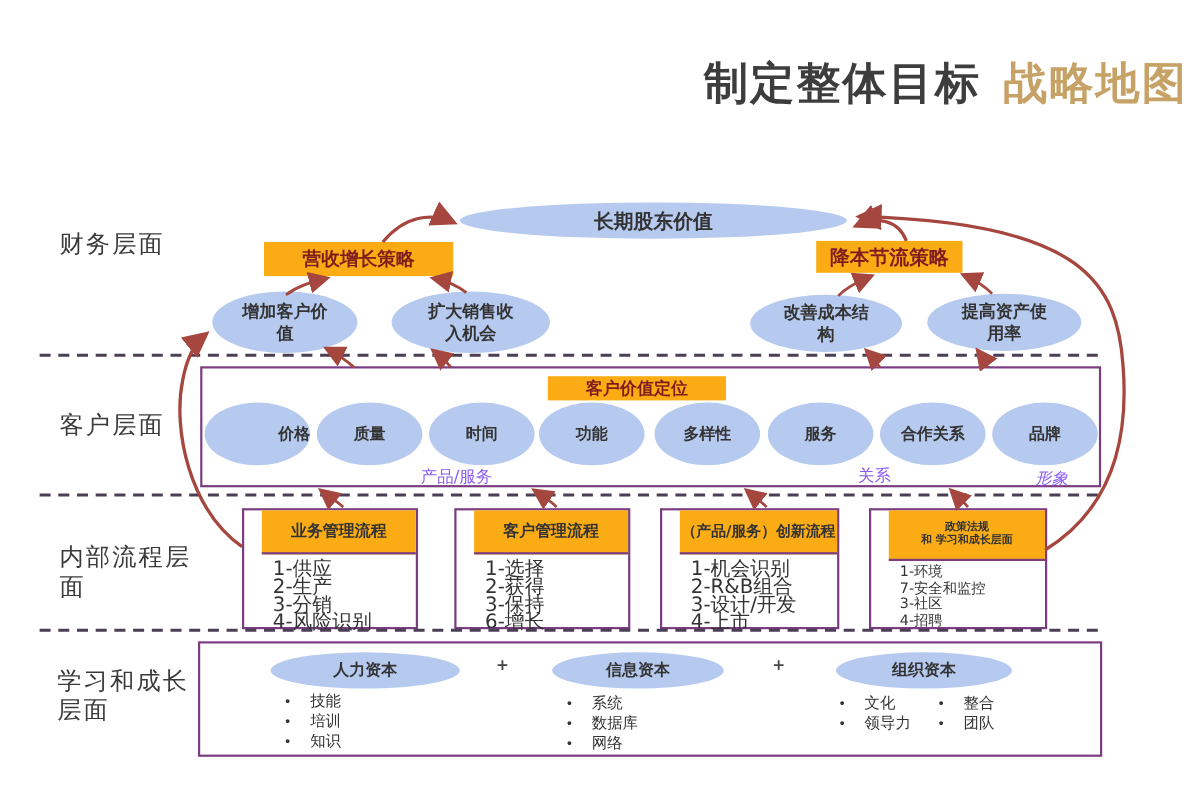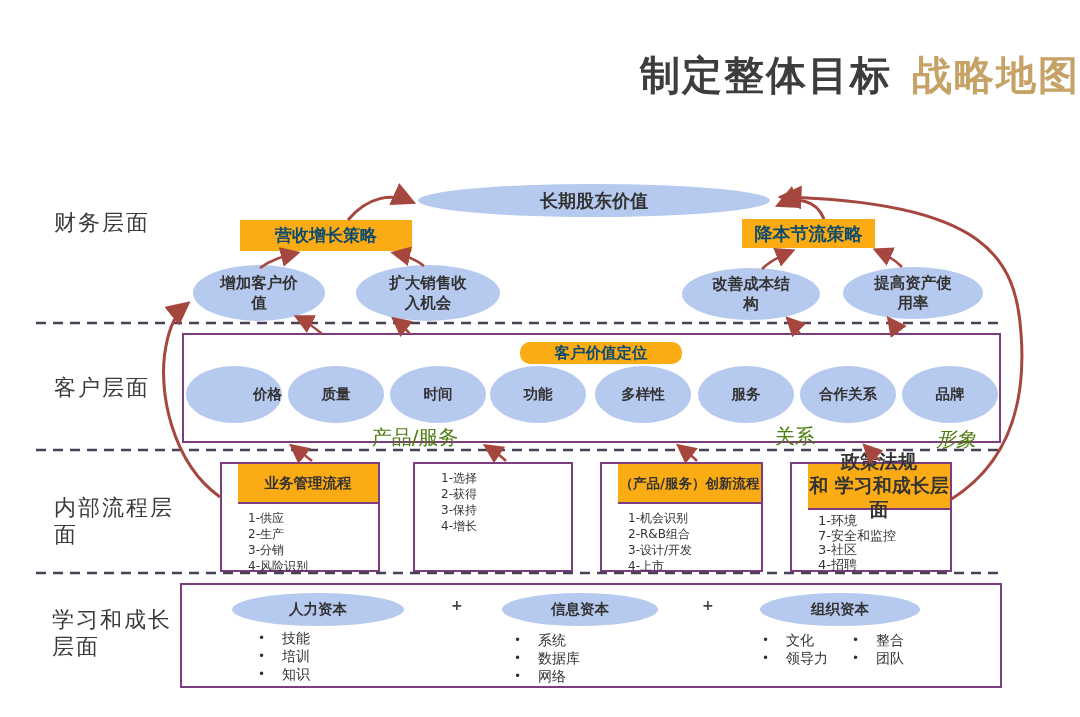--- a/index.html
+++ b/index.html
@@ -14,30 +14,30 @@
   }
   .abs{position:absolute;box-sizing:border-box;}
   .title{top:48px;left:0;width:1080px;text-align:right;font-size:40px;font-weight:bold;letter-spacing:2px;}
   .title .t-main{color:#3d3d3d;}
   .title .t-accent{color:var(--accent);margin-left:20px;}
   .layer-label{font-size:22px;color:#3a3a3a;font-weight:500;letter-spacing:2px;line-height:27px;}
   .ellipse{background:var(--blue);border-radius:50%;display:flex;align-items:center;justify-content:center;
     text-align:center;font-weight:bold;}
   .ellipse .wrap{width:92px;line-height:1.32;}
   .obox{background:var(--orange);display:flex;align-items:center;justify-content:center;
-    font-weight:bold;color:#0c4a6e;text-align:center;}
+    font-weight:bold;color:#7f1d1d;text-align:center;}
   .prect{border:2px solid var(--purple);background:transparent;}
   .pbox{border:2px solid var(--purple);background:#ffffff;display:flex;flex-direction:column;padding-left:16px;}
   .pbox .hd{background:var(--orange);border-bottom:2px solid var(--purple);flex:0 0 auto;
     display:flex;flex-direction:column;align-items:center;justify-content:center;
     font-weight:bold;font-size:14.5px;text-align:center;line-height:1.25;}
-  .pbox .bd{padding:6px 10px 0;font-size:12px;line-height:16px;}
+  .pbox .bd{padding:6px 10px 0;font-size:18px;line-height:16px;}
   .pbox .bd div{white-space:nowrap;}
-  .pbox.tall-hd .hd{font-size:19px;}
-  .glabel{font-size:20px;transform:translateX(-50%);white-space:nowrap;color:#4d7c0f;}
+  .pbox.tall-hd .hd{font-size:10px;}
+  .glabel{font-size:15px;transform:translateX(-50%);white-space:nowrap;color:#8b5cf6;}
   .cap-ellipse{background:var(--blue);border-radius:50%;display:flex;align-items:center;justify-content:center;
     font-weight:bold;font-size:14.5px;}
   .plus{font-size:14px;font-weight:bold;color:#444;}
   .blist{font-size:14px;line-height:18px;}
   .blist .li{display:flex;}
   .blist .bullet{width:24px;flex:0 0 24px;text-align:left;font-size:12px;}
   svg.overlay{position:absolute;left:0;top:0;z-index:6;pointer-events:none;}
   svg.overlay .arrow{stroke:var(--arrow);fill:none;}
   svg.overlay .divider{stroke:var(--divider);stroke-width:2.6;stroke-dasharray:10 7;fill:none;}
   #ah path{fill:var(--arrow);}
@@ -71,21 +71,21 @@
   <span class="wrap">扩大销售收入机会</span>
 </div>
 <div class="abs ellipse z2" style="left:682px;top:268px;width:138px;height:52px;font-size:15.5px;">
   <span class="wrap">改善成本结构</span>
 </div>
 <div class="abs ellipse z2" style="left:843px;top:267px;width:140px;height:52px;font-size:15.5px;">
   <span class="wrap">提高资产使用率</span>
 </div>
 
 <div class="abs prect" style="left:182px;top:333px;width:819px;height:110px;"></div>
-<div class="abs obox z3" style="left:520px;top:342px;width:162px;height:22px;font-size:15.5px;border-radius:10px;">
+<div class="abs obox z3" style="left:498px;top:342px;width:162px;height:22px;font-size:15.5px;">
   <span>客户价值定位</span>
 </div>
 <div class="abs cap-ellipse z2" style="left:186px;top:366px;width:96px;height:57px;justify-content:flex-end;">
     <span>价格</span>
   </div>
 <div class="abs cap-ellipse z2" style="left:288px;top:366px;width:96px;height:57px;">
     <span>质量</span>
   </div>
 <div class="abs cap-ellipse z2" style="left:390px;top:366px;width:96px;height:57px;">
     <span>时间</span>
@@ -114,25 +114,28 @@
     <span>业务管理流程</span>
   </div>
   <div class="bd">
     <div>1-供应</div>
     <div>2-生产</div>
     <div>3-分销</div>
     <div>4-风险识别</div>
   </div>
 </div>
 <div class="abs pbox" style="left:413px;top:462px;width:160px;height:110px;">
+  <div class="hd" style="height:38px;">
+    <span>客户管理流程</span>
+  </div>
   <div class="bd">
     <div>1-选择</div>
     <div>2-获得</div>
     <div>3-保持</div>
-    <div>4-增长</div>
+    <div>6-增长</div>
   </div>
 </div>
 <div class="abs pbox" style="left:600px;top:462px;width:163px;height:110px;">
   <div class="hd" style="height:38px;font-size:13.5px;">
     <span>（产品/服务）创新流程</span>
   </div>
   <div class="bd">
     <div>1-机会识别</div>
     <div>2-R&amp;B组合</div>
     <div>3-设计/开发</div>
@@ -146,21 +149,21 @@
   </div>
   <div class="bd" style="font-size:13px;line-height:14.5px;padding-top:4px;">
     <div>1-环境</div>
     <div>7-安全和监控</div>
     <div>3-社区</div>
     <div>4-招聘</div>
   </div>
 </div>
 
 <div class="abs prect" style="left:180px;top:583px;width:822px;height:105px;"></div>
-<div class="abs cap-ellipse" style="left:232px;top:593px;width:172px;height:33px;">
+<div class="abs cap-ellipse" style="left:246px;top:593px;width:172px;height:33px;">
   <span>人力资本</span>
 </div>
 <div class="abs plus" style="left:451px;top:597px;">+</div>
 <div class="abs cap-ellipse" style="left:502px;top:593px;width:156px;height:33px;">
   <span>信息资本</span>
 </div>
 <div class="abs plus" style="left:702px;top:597px;">+</div>
 <div class="abs cap-ellipse" style="left:760px;top:593px;width:160px;height:33px;">
   <span>组织资本</span>
 </div>

